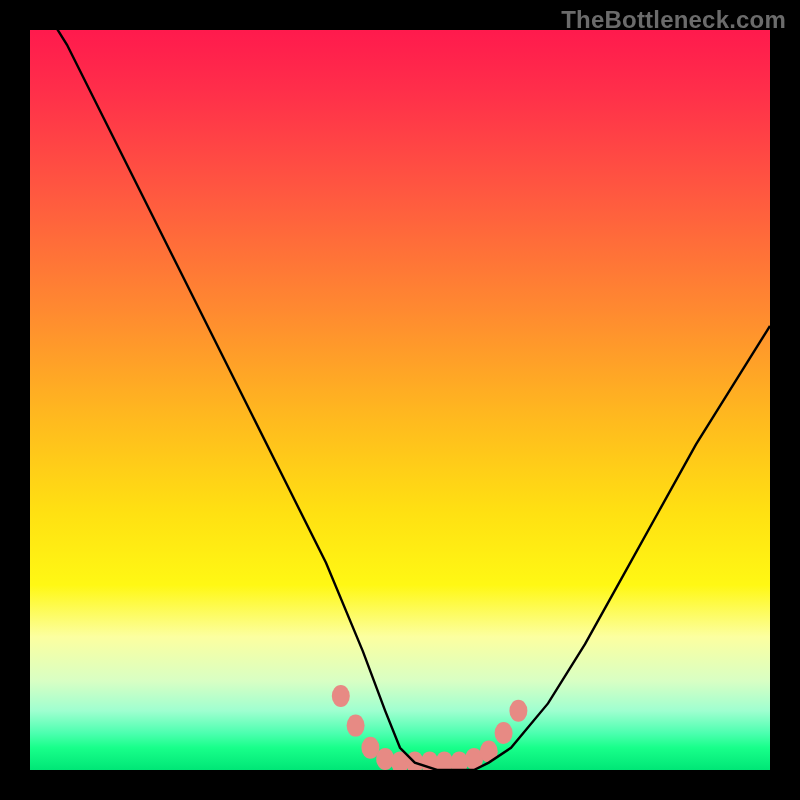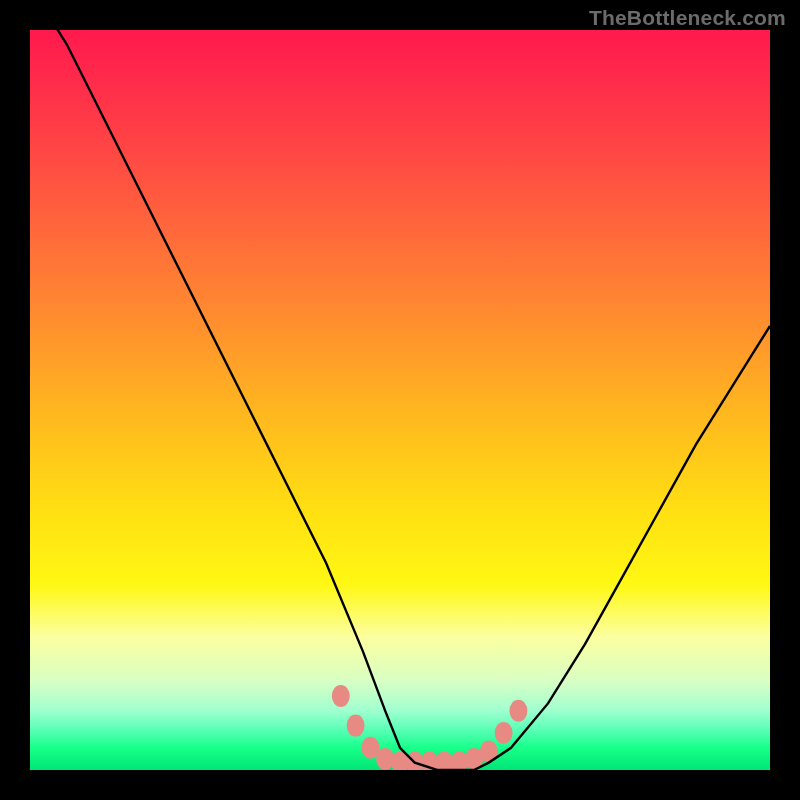--- a/index.html
+++ b/index.html
@@ -47,21 +47,21 @@
   }
   svg.curve {
     position: absolute;
     inset: 0;
   }
   .watermark {
     position: absolute;
     top: 6px;
     right: 14px;
     color: #6b6b6b;
-    font-size: 21px;
+    font-size: 24px;
     font-weight: 600;
     letter-spacing: 0.2px;
     font-family: Arial, Helvetica, sans-serif;
     user-select: none;
   }
 </style>
 </head>
 <body>
 
 <div class="frame">

